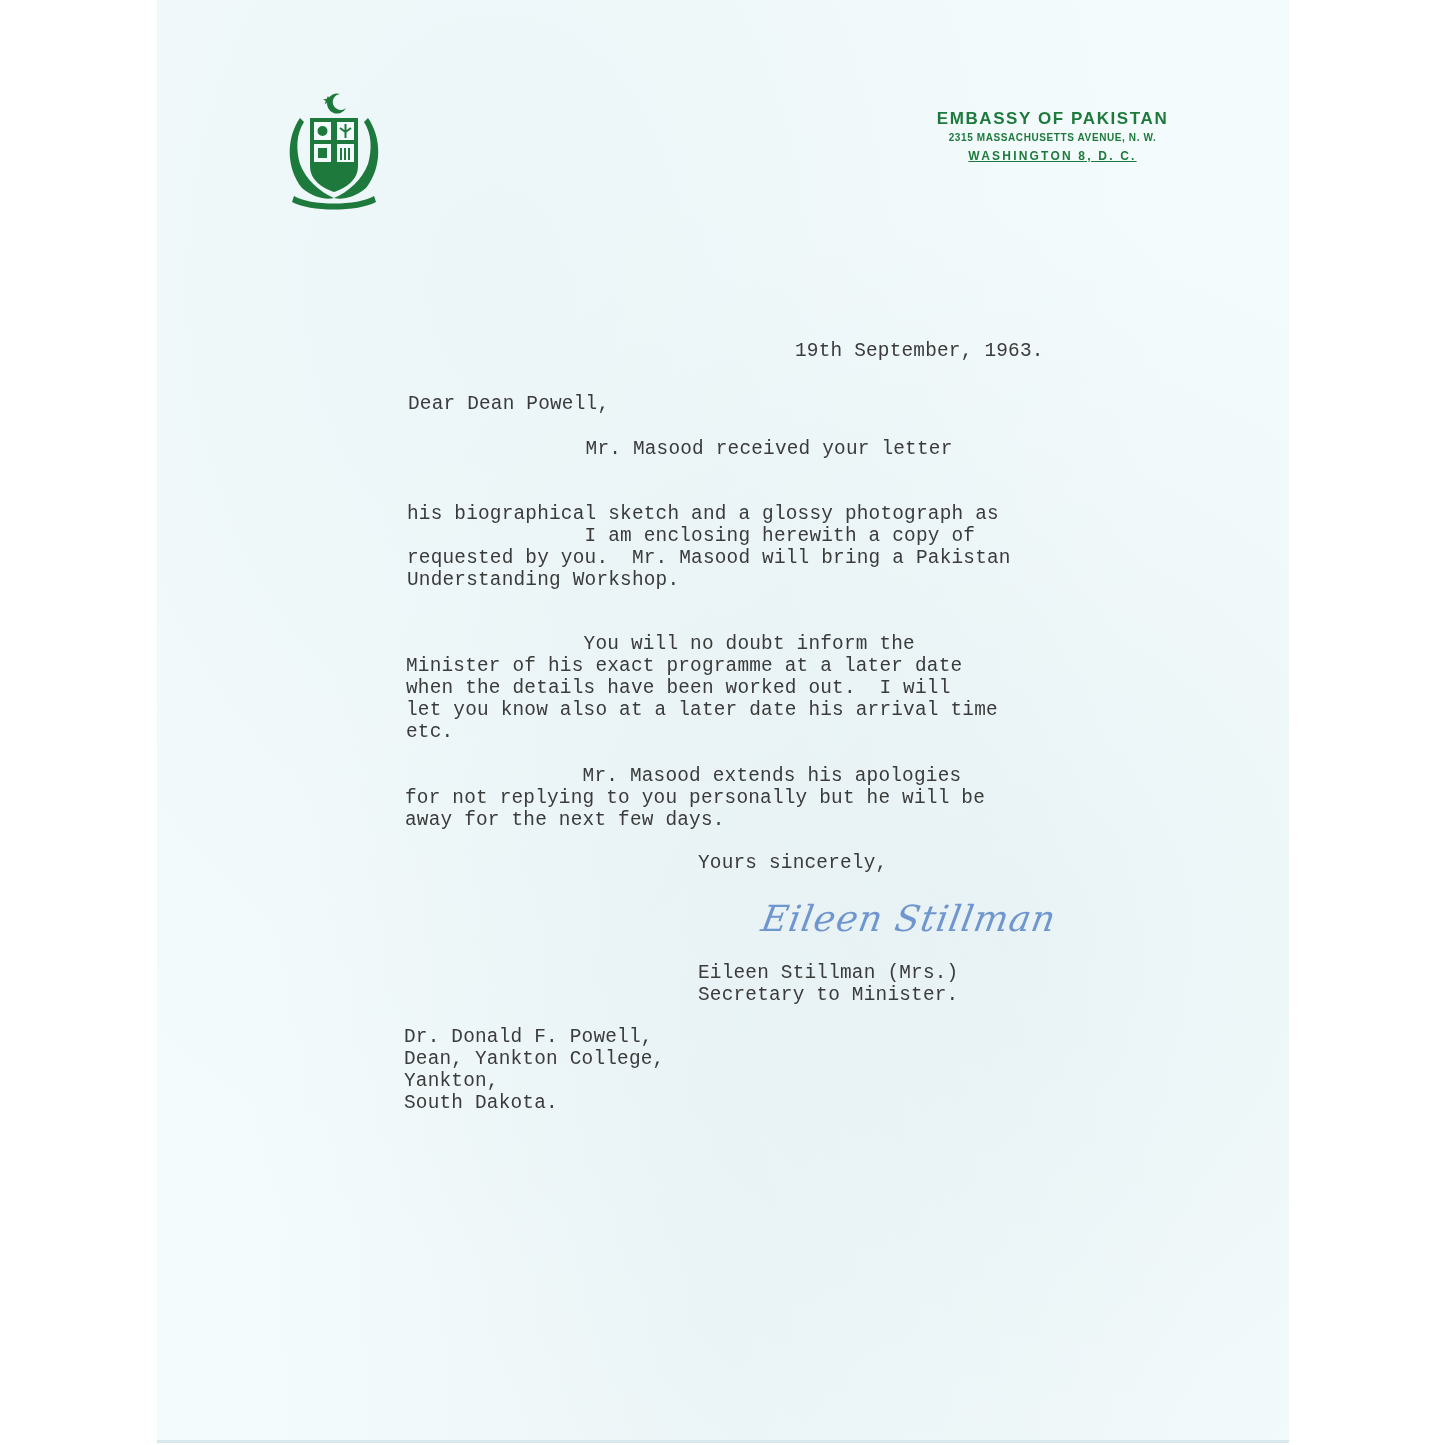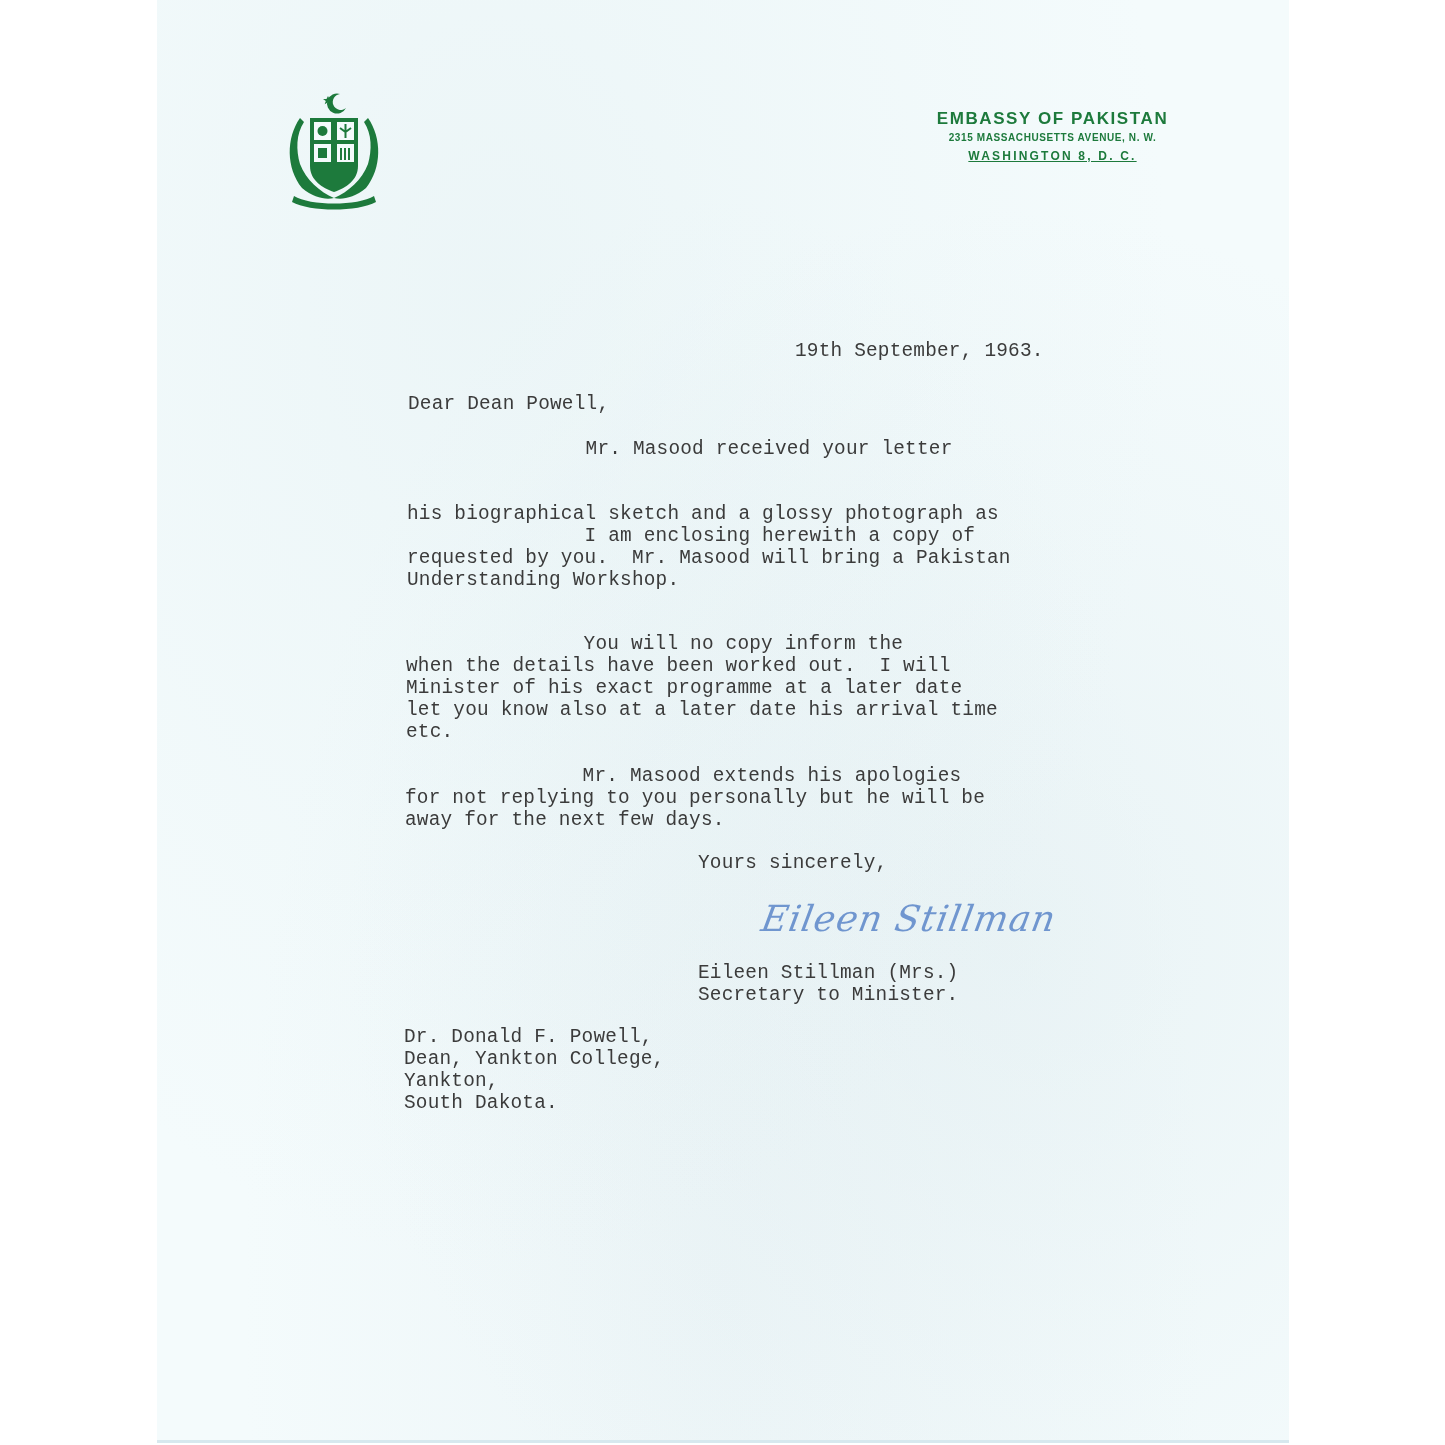--- a/index.html
+++ b/index.html
@@ -76,21 +76,21 @@
   <div class="lh-city">WASHINGTON 8, D. C.</div>
 </div>
 
 <div class="tw" style="left:795px; top:340px;">19th September, 1963.</div>
 <div class="tw" style="left:408px; top:393px;">Dear Dean Powell,</div>
 
 <div class="tw" style="left:408px; top:438px;text-align:right;"><div>               Mr. Masood received your letter</div></div>
 
 <div class="tw" style="left:407px; top:503px;"><div>his biographical sketch and a glossy photograph as</div><div>               I am enclosing herewith a copy of</div><div>requested by you.  Mr. Masood will bring a Pakistan</div><div>Understanding Workshop.</div></div>
 
-<div class="tw" style="left:406px; top:633px;"><div>               You will no copy inform the</div><div>when the details have been worked out.  I will</div><div>Minister of his exact programme at a later date</div><div>let you know also at a later date his arrival time</div><div>etc.</div></div>
+<div class="tw" style="left:406px; top:633px;"><div>               You will no doubt inform the</div><div>Minister of his exact programme at a later date</div><div>when the details have been worked out.  I will</div><div>let you know also at a later date his arrival time</div><div>etc.</div></div>
 
 <div class="tw" style="left:405px; top:765px;"><div>               Mr. Masood extends his apologies</div><div>for not replying to you personally but he will be</div><div>away for the next few days.</div></div>
 
 <div class="tw" style="left:698px; top:852px;">Yours sincerely,</div>
 
 <div class="signature">Eileen Stillman</div>
 
 <div class="tw" style="left:698px; top:962px;"><div>Eileen Stillman (Mrs.)</div><div>Secretary to Minister.</div></div>
 
 <div class="tw" style="left:404px; top:1026px;"><div>Dr. Donald F. Powell,</div><div>Dean, Yankton College,</div><div>Yankton,</div><div>South Dakota.</div></div>

